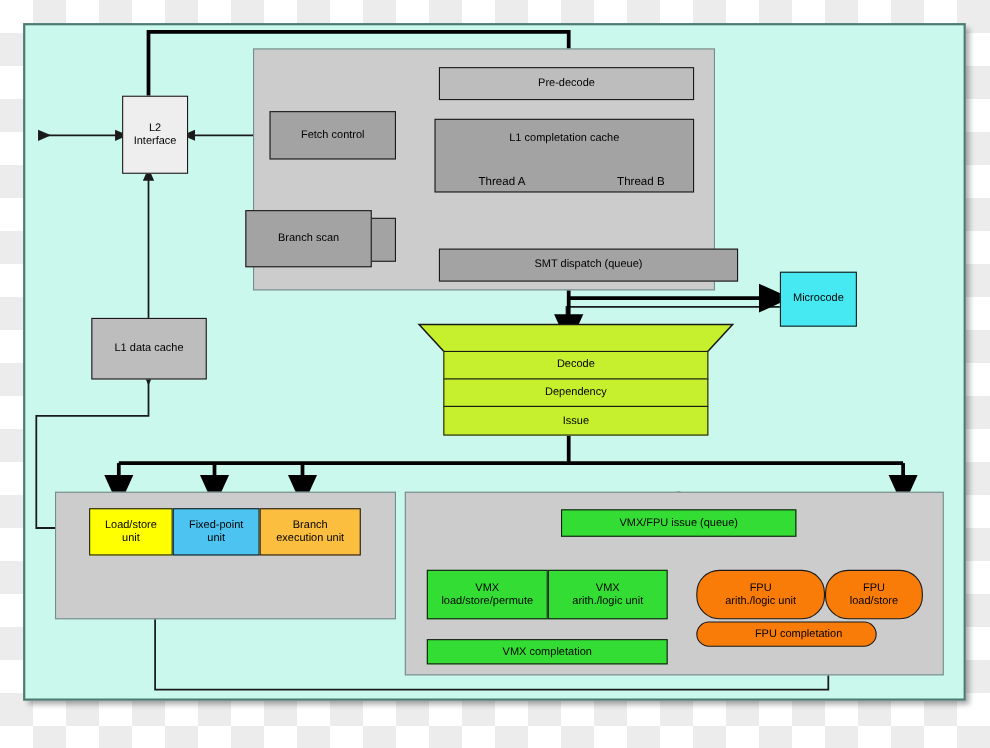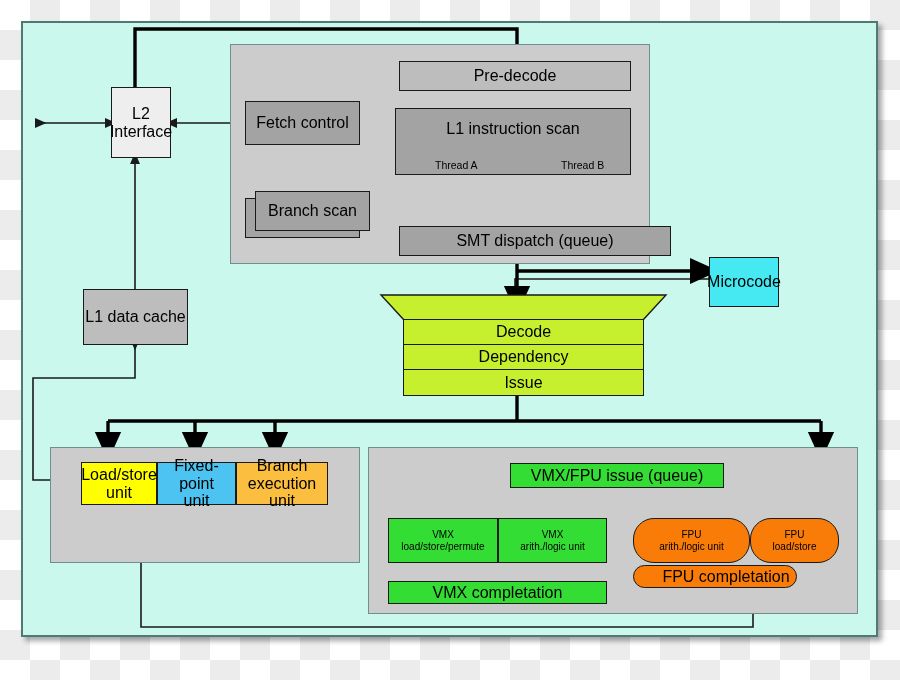--- a/index.html
+++ b/index.html
@@ -28,21 +28,21 @@
     box-sizing:border-box;
   }
   .lyr{position:absolute;left:0;top:0;width:857px;height:616px;overflow:visible;}
 
   
   .box{
     position:absolute;box-sizing:border-box;
     border:1px solid #1a1a1a;
     display:flex;align-items:center;justify-content:center;
     text-align:center;line-height:1.12;
-    font-size:16px;color:#000;
+    font-size:10px;color:#000;
     white-space:pre-line;
   }
   .grpbox{
     position:absolute;box-sizing:border-box;
     background:#cccccc;border:1px solid #6f8f8a;
   }
   .b-ltgray{background:#eeeeee;}
   .b-dkgray{background:#a3a3a3;}
   .b-gray{background:#bdbdbd;}
   .b-white{background:#ffffff;}
@@ -157,33 +157,33 @@
   <div class="grpbox" style="left:207px;top:21px;width:420px;height:220px;"></div>
 
   <div class="box b-ltgray" style="left:88px;top:64px;width:60px;height:71px;">L2
 Interface</div>
 
   <div class="box b-gray" style="left:60px;top:266px;width:105px;height:56px;">L1 data cache</div>
 
   <div class="box b-dkgray" style="left:222px;top:78px;width:115px;height:44px;">Fetch control</div>
 
   <div class="box b-dkgray" style="left:222px;top:175px;width:115px;height:40px;"></div>
-  <div class="box b-dkgray" style="left:232px;top:168px;width:115px;height:40px;">Branch scan</div>
+  <div class="box b-dkgray" style="left:200px;top:168px;width:115px;height:52px;">Branch scan</div>
 
   <div class="box b-gray" style="left:376px;top:38px;width:232px;height:30px;">Pre-decode</div>
 
   <div class="box b-dkgray" style="left:372px;top:85px;width:236px;height:67px;align-items:flex-start;padding-top:11px;">
-    <span>L1 instruction scan</span>
+    <span>L1 completation cache</span>
   </div>
   <div class="thrd" style="left:412px;top:136px;">Thread A</div>
   <div class="thrd" style="left:538px;top:136px;">Thread B</div>
 
   <div class="box b-dkgray" style="left:376px;top:203px;width:272px;height:30px;">SMT dispatch (queue)</div>
 
-  <div class="box b-cyan" style="left:686px;top:234px;width:70px;height:50px;">Microcode</div>
+  <div class="box b-cyan" style="left:686px;top:224px;width:70px;height:50px;">Microcode</div>
 
   <svg class="lyr" viewBox="0 0 857 616">
     <polygon points="358,272 643,272 620,297 381,297" fill="#c6f02e" stroke="#1a1a1a" stroke-width="1.4"></polygon>
   </svg>
   <div class="box b-lime" style="left:380px;top:296px;width:241px;height:26px;">Decode</div>
   <div class="box b-lime" style="left:380px;top:321px;width:241px;height:26px;">Dependency</div>
   <div class="box b-lime" style="left:380px;top:346px;width:241px;height:27px;">Issue</div>
 
   <div class="grpbox" style="left:27px;top:424px;width:310px;height:116px;"></div>
   <div class="box b-yellow" style="left:58px;top:439px;width:76px;height:43px;">Load/store

